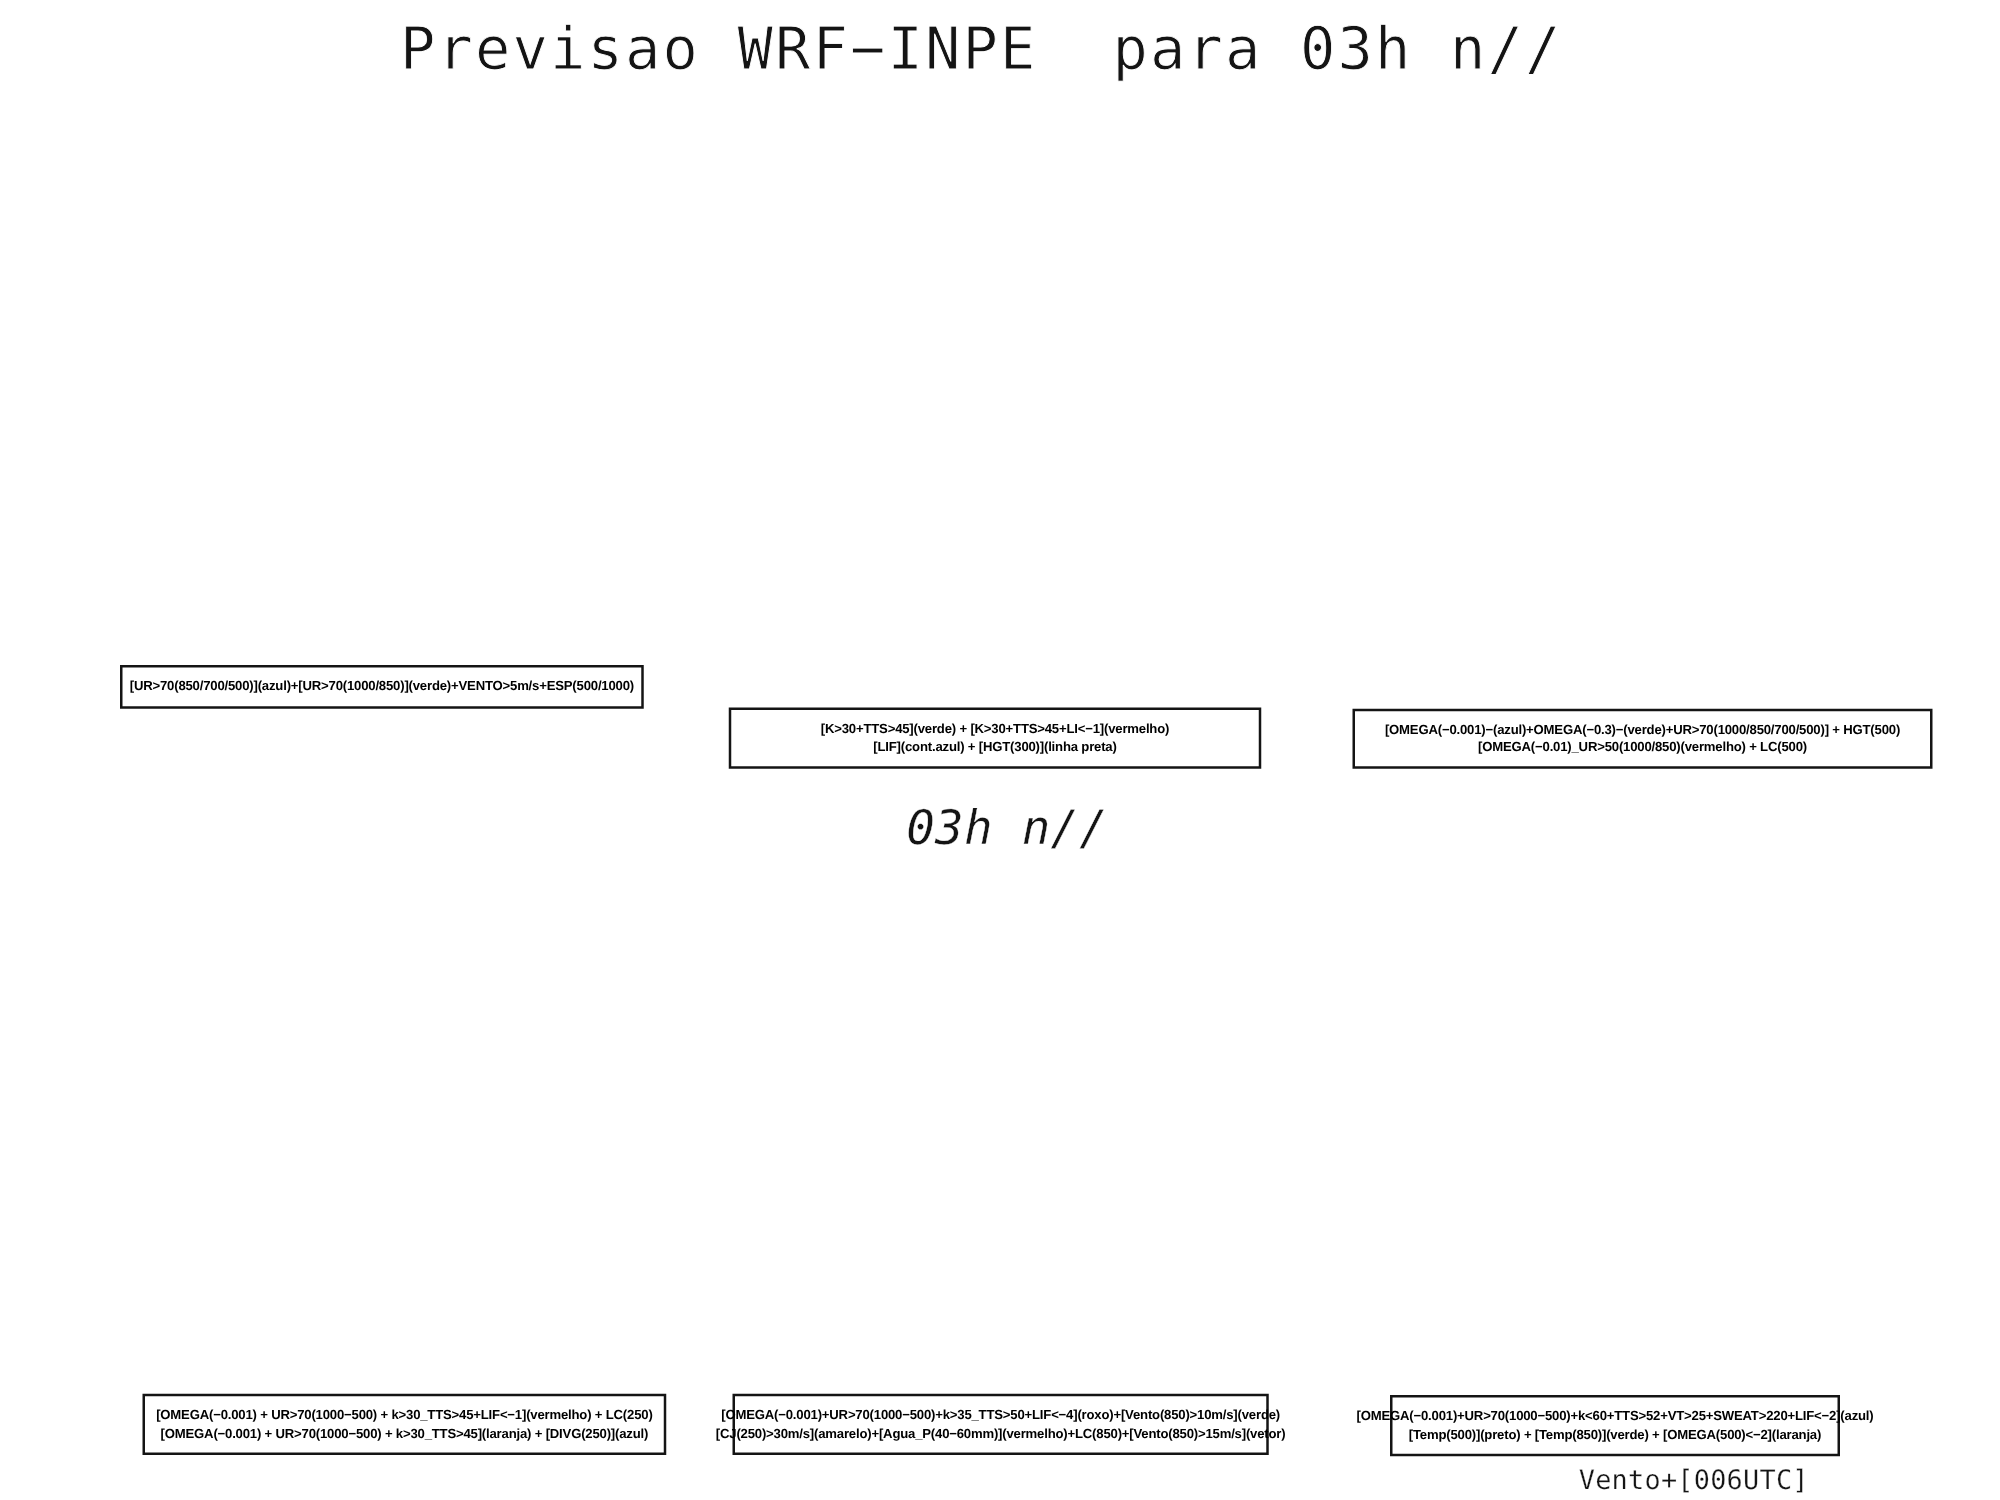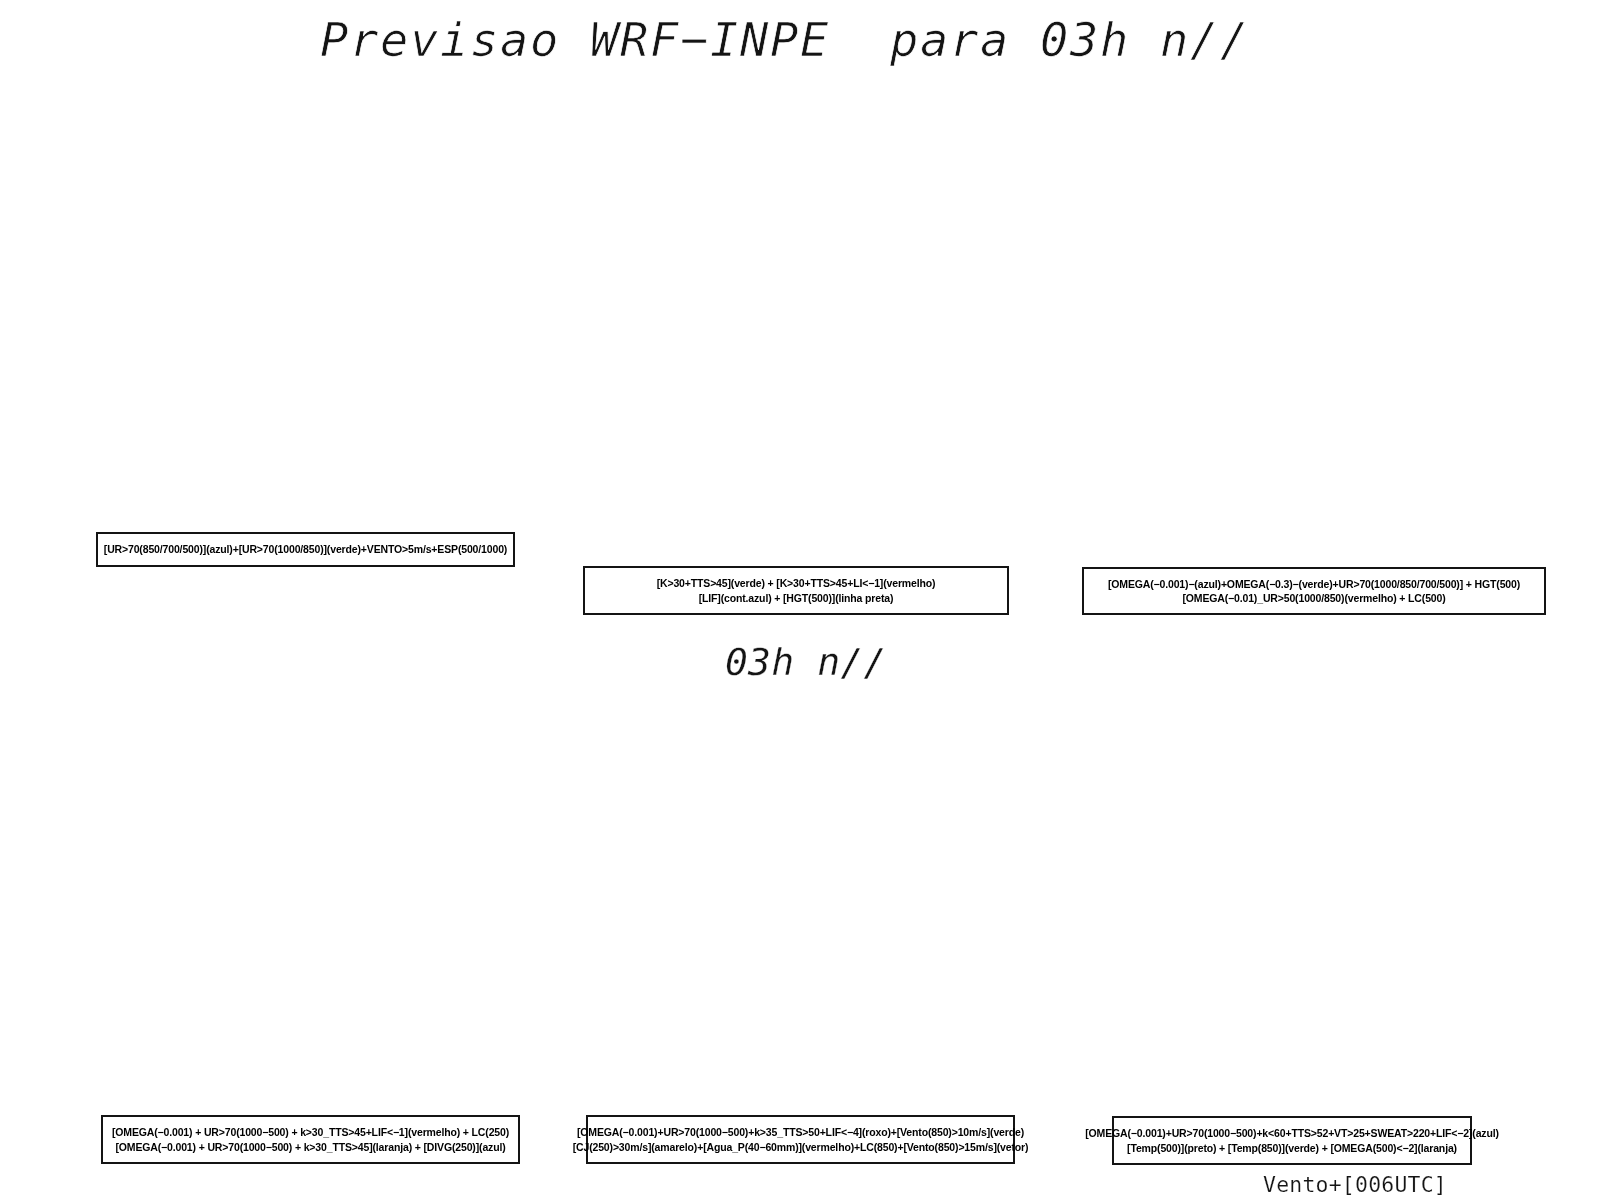--- a/index.html
+++ b/index.html
@@ -22,21 +22,20 @@
     color: #141414;
     white-space: pre;
   }
   .page-title {
     left: 0;
     top: 12px;
     width: 1570px;
     text-align: center;
     font-size: 47px;
     letter-spacing: 1.7px;
-    font-style: italic;
     -webkit-text-stroke: 0.7px #ffffff;
   }
   .center-label {
     left: 725px;
     top: 640px;
     font-size: 38px;
     letter-spacing: 0.2px;
     font-style: italic;
     -webkit-text-stroke: 0.3px #ffffff;
   }
@@ -62,38 +61,38 @@
     font-weight: bold;
     font-size: 10.5px;
     line-height: 14.5px;
     letter-spacing: -0.15px;
     white-space: nowrap;
     color: #000000;
   }
   #panel-top-left      { left: 96px;   top: 532px;  width: 419px; height: 35px; }
   #panel-top-center    { left: 583px;  top: 566px;  width: 426px; height: 49px; }
   #panel-top-right     { left: 1082px; top: 567px;  width: 464px; height: 48px; }
-  #panel-bottom-left   { left: 101px;   top: 1115px; width: 419px; height: 49px; }
+  #panel-bottom-left   { left: 114px;   top: 1115px; width: 419px; height: 49px; }
   #panel-bottom-center { left: 586px;  top: 1115px; width: 429px; height: 49px; }
   #panel-bottom-right  { left: 1112px; top: 1116px; width: 360px; height: 49px; align-items: center; }
 </style>
 </head>
 <body>
 
 <main>
 
   <div class="plotter page-title">Previsao WRF−INPE  para 03h n//</div>
 
   <div class="panel" id="panel-top-left">
     <div class="legend-line">[UR&gt;70(850/700/500)](azul)+[UR&gt;70(1000/850)](verde)+VENTO&gt;5m/s+ESP(500/1000)</div>
   </div>
 
   <div class="panel" id="panel-top-center">
     <div class="legend-line">[K&gt;30+TTS&gt;45](verde) + [K&gt;30+TTS&gt;45+LI&lt;−1](vermelho)</div>
-    <div class="legend-line">[LIF](cont.azul) + [HGT(500)](linha preta)</div>
+    <div class="legend-line">[LIF](cont.azul) + [HGT(300)](linha preta)</div>
   </div>
 
   <div class="panel" id="panel-top-right">
     <div class="legend-line">[OMEGA(−0.001)−(azul)+OMEGA(−0.3)−(verde)+UR&gt;70(1000/850/700/500)] + HGT(500)</div>
     <div class="legend-line">[OMEGA(−0.01)_UR&gt;50(1000/850)(vermelho) + LC(500)</div>
   </div>
 
   <div class="plotter center-label">03h n//</div>
 
   <div class="panel" id="panel-bottom-left">

